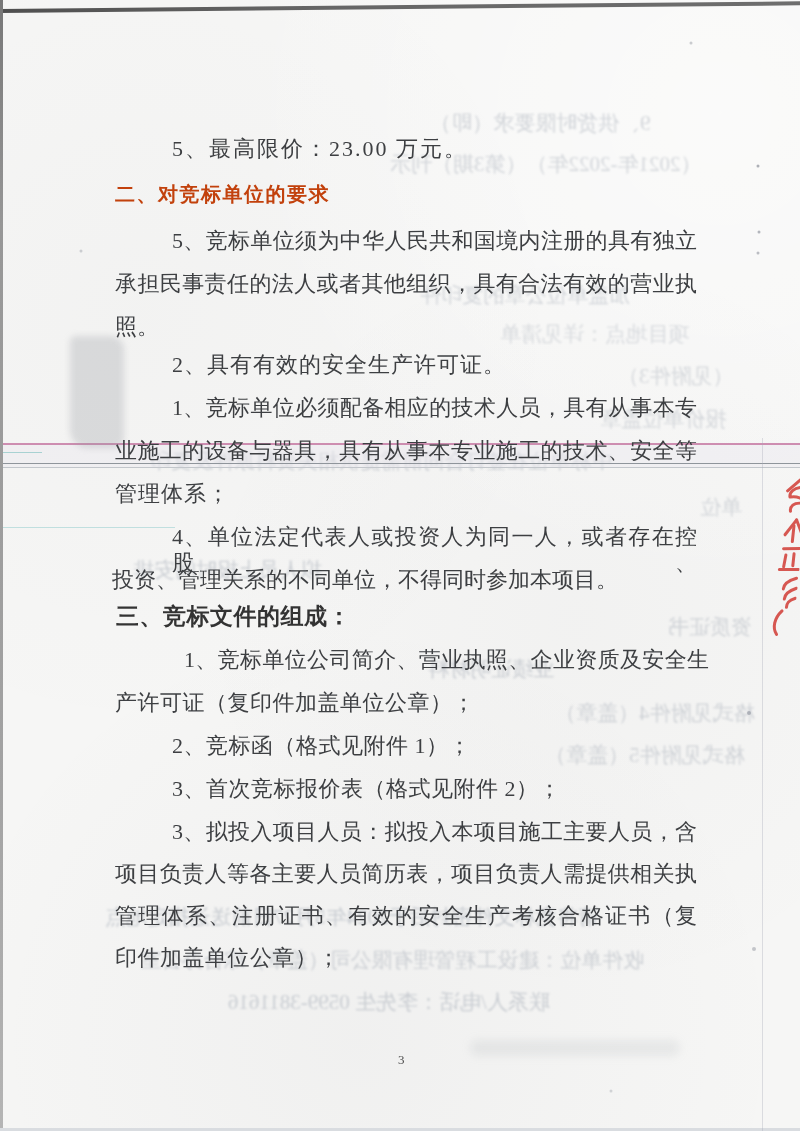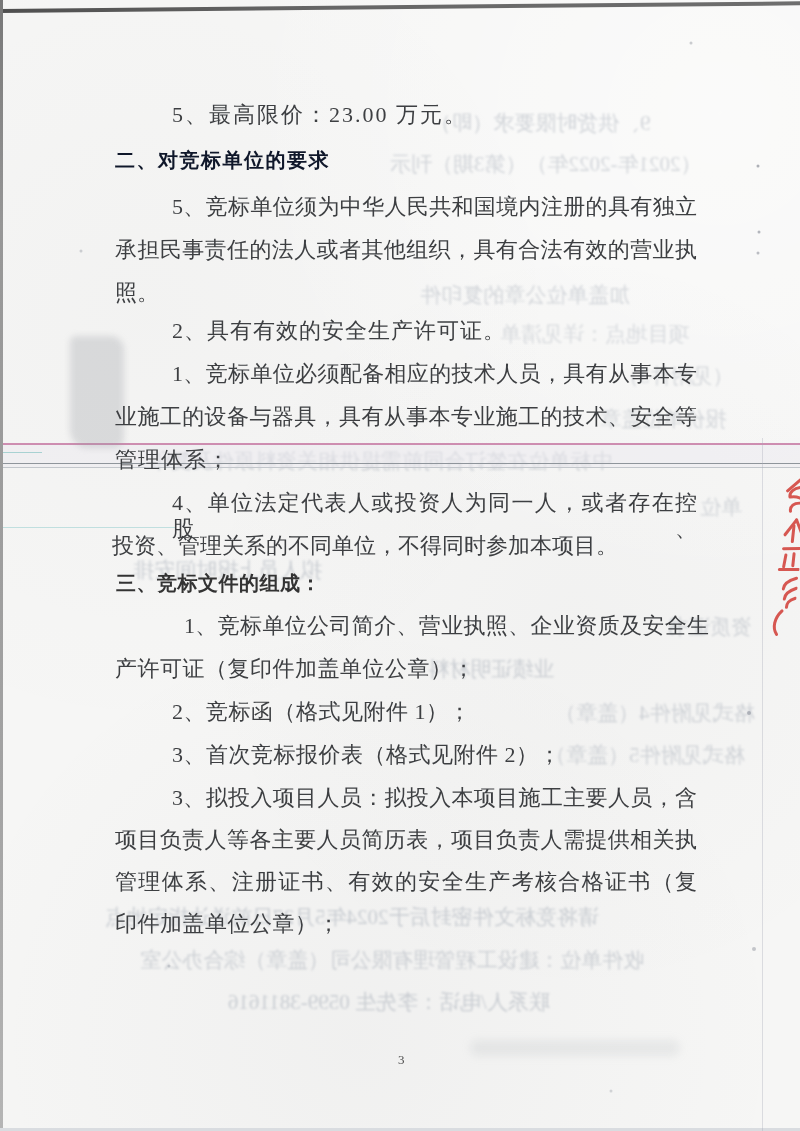--- a/index.html
+++ b/index.html
@@ -14,31 +14,32 @@
       radial-gradient(circle at 18% 28%, rgba(60,60,70,0.02), transparent 42%),
       radial-gradient(circle at 72% 55%, rgba(60,60,70,0.025), transparent 46%),
       radial-gradient(circle at 45% 92%, rgba(60,60,70,0.03), transparent 38%),
       radial-gradient(circle at 90% 10%, rgba(255,255,255,0.5), transparent 40%);
   }
   
   .ln{
     position:absolute;
     font-size:22px;line-height:26px;color:#3d3f42;
     white-space:nowrap;
+    margin-top:34px;
   }
   .just{
     white-space:normal;
     text-align:justify;text-align-last:justify;
   }
   .hd2{
     font-family:Liberation Sans, sans-serif;
-    font-weight:bold;font-size:20px;color:#0f172a;letter-spacing:1.5px;
+    font-weight:bold;font-size:20px;color:#c2410c;letter-spacing:1.5px;
   }
   .hd3{
-    font-weight:bold;font-size:20px;color:#333;letter-spacing:0.5px;
+    font-weight:bold;font-size:23px;color:#333;letter-spacing:0.5px;
   }
   .pgnum{
     position:absolute;top:1052px;left:398px;
     font-size:13px;color:#4c4c4c;
   }
   
   .bt{
     position:absolute;
     font-size:21px;color:#99a1ad;
     transform:scaleX(-1);

